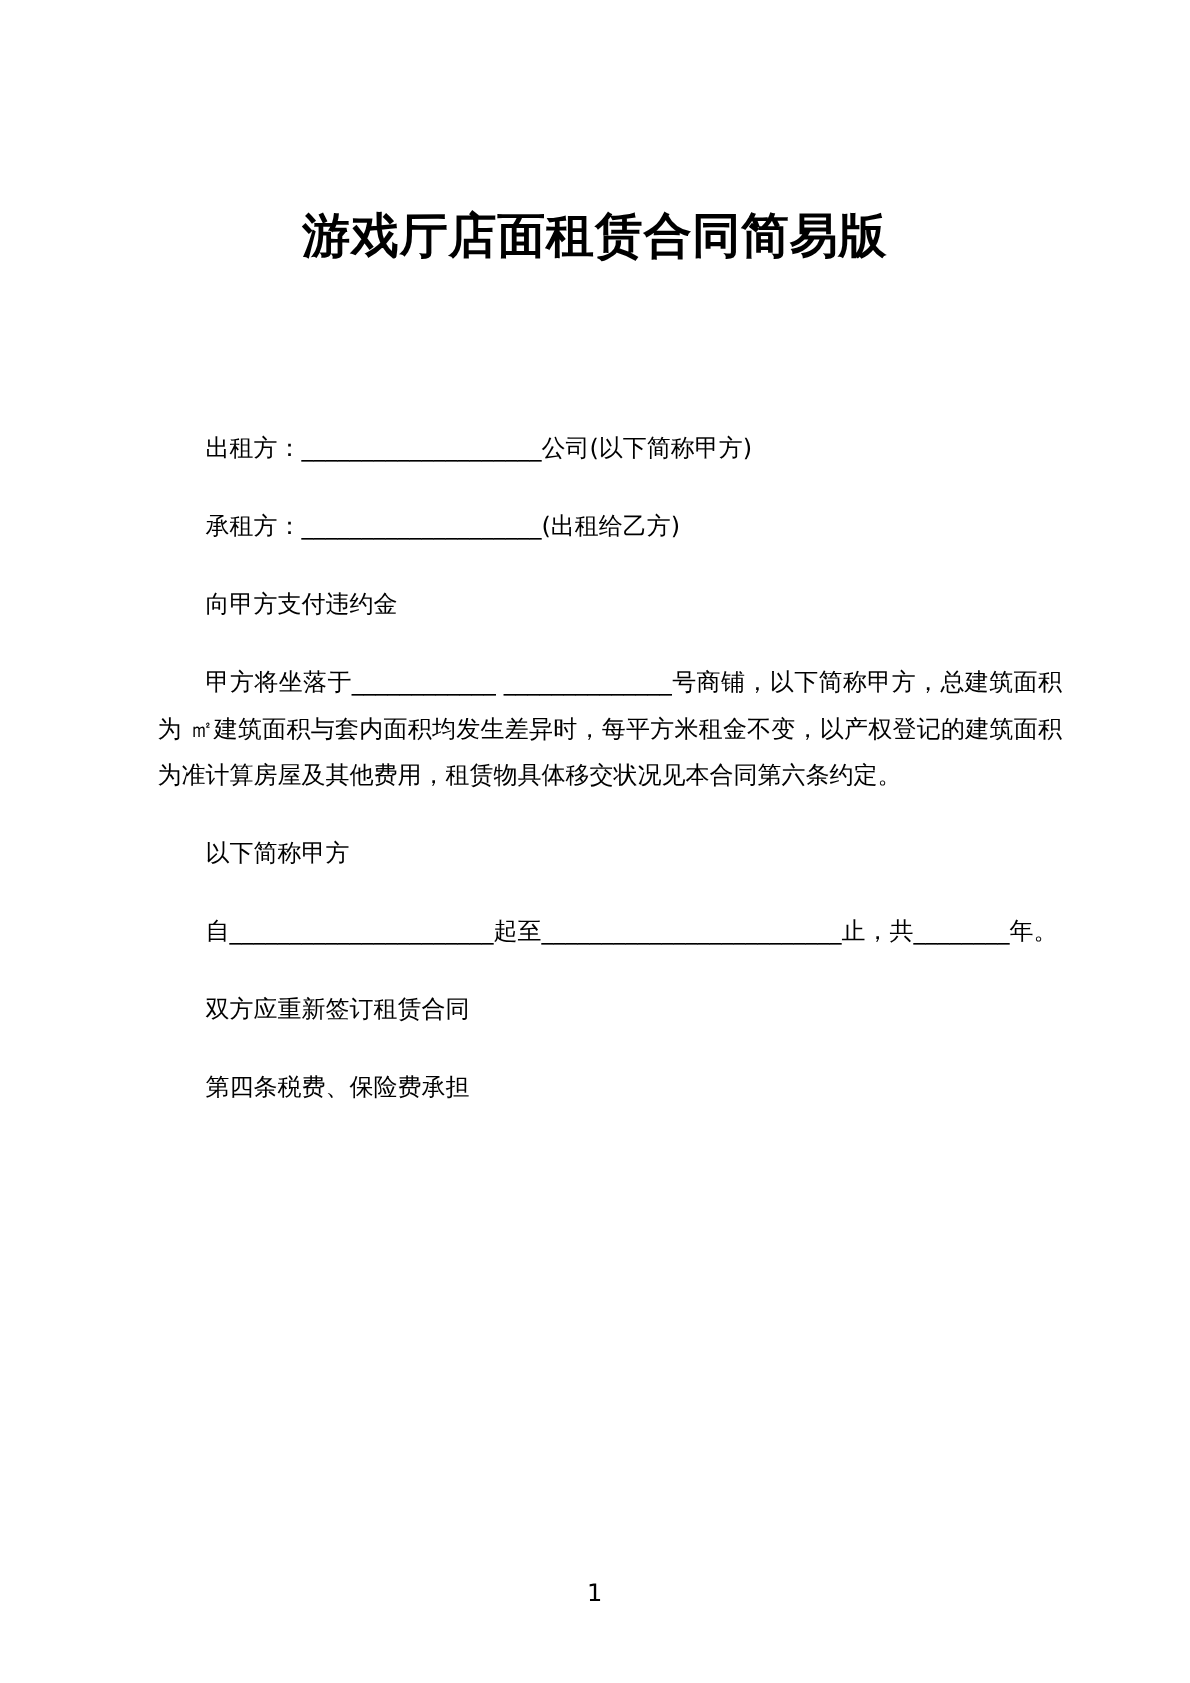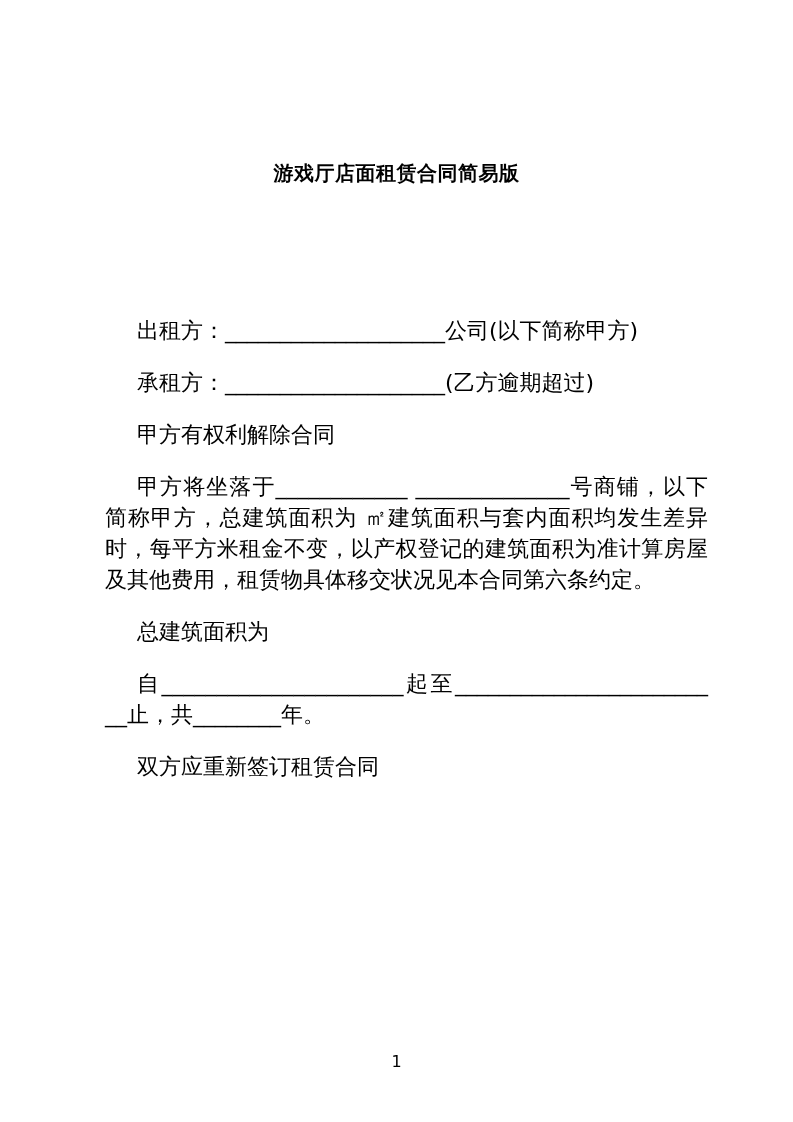--- a/index.html
+++ b/index.html
@@ -10,35 +10,35 @@
   .page {
     position: relative;
     width: 793px;
     height: 1122px;
     background: #ffffff;
     color: #000000;
     font-family: "DejaVu Sans", sans-serif;
     overflow: hidden;
   }
   .doc-title {
-    margin: 16px;
+    margin: 0;
     padding-top: 145px;
-    font-size: 20px;
+    font-size: 32px;
     line-height: 24px;
     font-weight: bold;
     text-align: center;
     letter-spacing: 0.5px;
   }
   .doc-body {
     margin: 0 85px 0 105px;   
     padding-top: 114px;
   }
   .para {
     margin: 0 0 21px 0;
-    font-size: 22px;
+    font-size: 16px;
     line-height: 31px;
     text-align: justify;
     text-indent: 32px;        
     word-break: break-all;
   }
   .para.heading {
     text-align: left;
   }
   .page-number {
     position: absolute;
@@ -54,32 +54,33 @@
 <body>
 
 <div class="page">
 
   <h1 class="doc-title">游戏厅店面租赁合同简易版</h1>
 
   <div class="doc-body">
 
     <p class="para">出租方：____________________公司(以下简称甲方)</p>
 
-    <p class="para">承租方：____________________(乙方逾期超过)</p>
+    <p class="para">承租方：____________________(出租给乙方)</p>
 
-    <p class="para heading">甲方有权利解除合同</p>
+    <p class="para heading">向甲方支付违约金</p>
 
     <p class="para">甲方将坐落于____________ ______________号商铺，以下简称甲方，总建筑面积为 ㎡建筑面积与套内面积均发生差异时，每平方米租金不变，以产权登记的建筑面积为准计算房屋及其他费用，租赁物具体移交状况见本合同第六条约定。</p>
 
-    <p class="para heading">总建筑面积为</p>
+    <p class="para heading">以下简称甲方</p>
 
     <p class="para">自______________________起至_________________________止，共________年。</p>
 
 
     <p class="para heading">双方应重新签订租赁合同</p>
 
 
+    <p class="para heading">第四条税费、保险费承担</p>
 
   </div>
 
   <div class="page-number">1</div>
 
 </div>
 
 </body></html>

